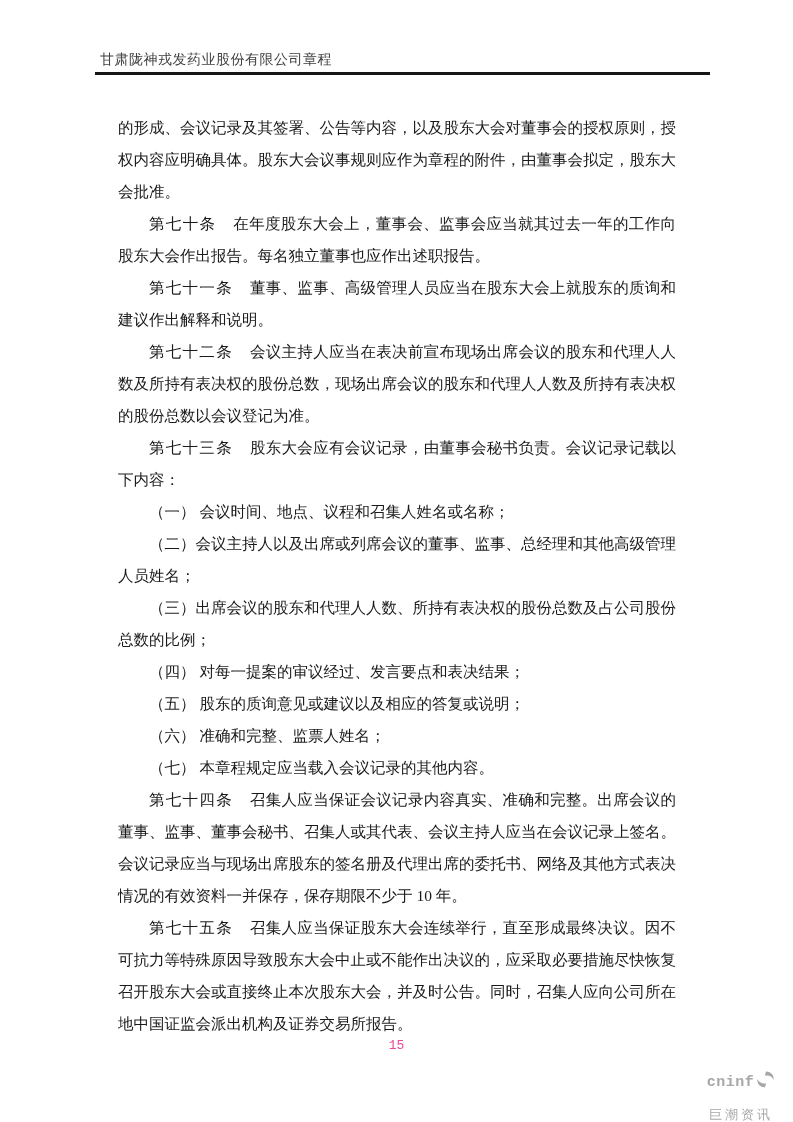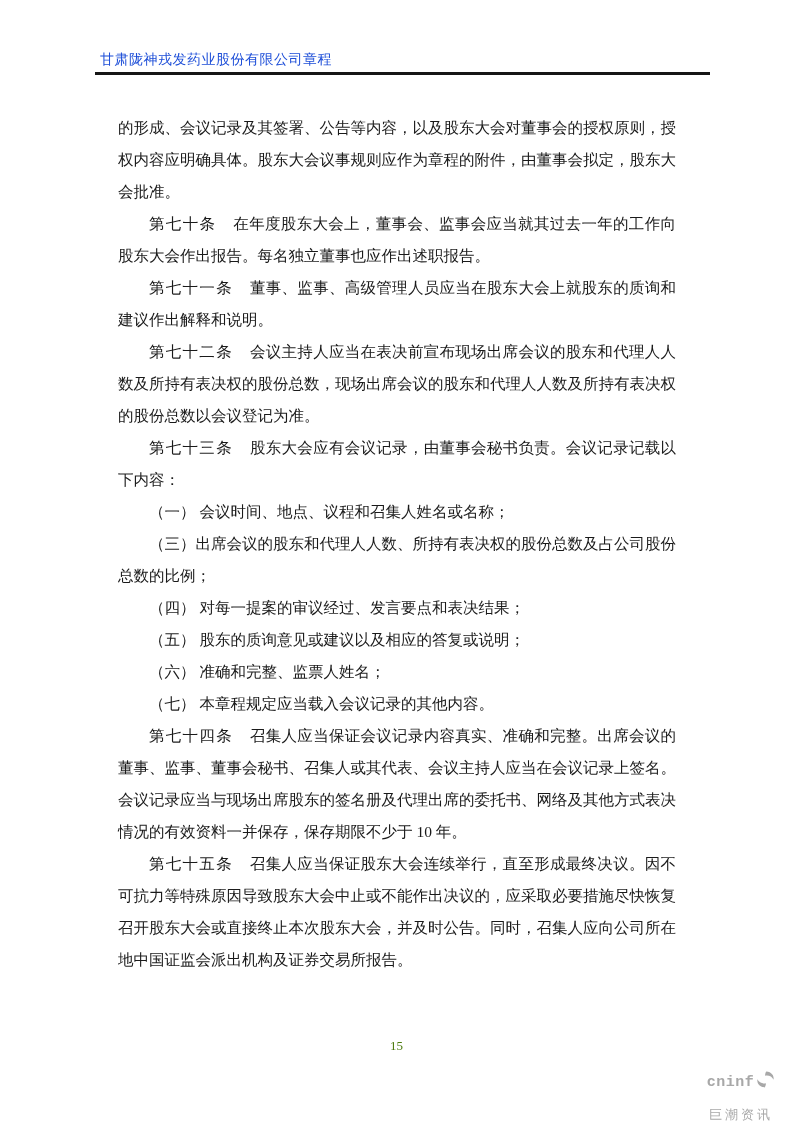--- a/index.html
+++ b/index.html
@@ -20,21 +20,21 @@
   .doc-header {
     position: absolute;
     left: 95px;
     right: 83px;
     top: 50px;
   }
   .doc-header .title {
     font-size: 14px;
     line-height: 20px;
     padding-left: 5px;
-    color: #1d4ed8;
+    color: #404040;
     letter-spacing: 0.5px;
   }
   .header-rule {
     margin-top: 2px;
     height: 2px;
     background: #161616;
     border-bottom: 1px solid #161616;
     box-shadow: 0 3px 0 -2px #161616;
   }
 
@@ -68,21 +68,22 @@
   }
 
   
   .page-number {
     position: absolute;
     left: 0;
     right: 0;
     top: 1038px;
     text-align: center;
     font-size: 13px;
-    color: #4d7c0f;
+    color: #ec4899;
+    font-family: Liberation Mono, monospace;
   }
   .cninfo-logo {
     position: absolute;
     right: 4px;
     top: 1070px;
     width: 96px;
     display: flex;
     flex-direction: column;
     align-items: center;
     color: #a8a8a8;
@@ -126,20 +127,21 @@
 
     <p class="p-article"><span class="num">第七十条</span><span>在年度股东大会上，董事会、监事会应当就其过去一年的工作向股东大会作出报告。每名独立董事也应作出述职报告。</span></p>
 
     <p class="p-article"><span class="num">第七十一条</span><span>董事、监事、高级管理人员应当在股东大会上就股东的质询和建议作出解释和说明。</span></p>
 
     <p class="p-article"><span class="num">第七十二条</span><span>会议主持人应当在表决前宣布现场出席会议的股东和代理人人数及所持有表决权的股份总数，现场出席会议的股东和代理人人数及所持有表决权的股份总数以会议登记为准。</span></p>
 
     <p class="p-article"><span class="num">第七十三条</span><span>股东大会应有会议记录，由董事会秘书负责。会议记录记载以下内容：</span></p>
 
     <p class="p-item"><span>（一） 会议时间、地点、议程和召集人姓名或名称；</span></p>
+    <p class="p-item"><span>（二）会议主持人以及出席或列席会议的董事、监事、总经理和其他高级管理人员姓名；</span></p>
     <p class="p-item"><span>（三）出席会议的股东和代理人人数、所持有表决权的股份总数及占公司股份总数的比例；</span></p>
     <p class="p-item"><span>（四） 对每一提案的审议经过、发言要点和表决结果；</span></p>
     <p class="p-item"><span>（五） 股东的质询意见或建议以及相应的答复或说明；</span></p>
     <p class="p-item"><span>（六） 准确和完整、监票人姓名；</span></p>
     <p class="p-item"><span>（七） 本章程规定应当载入会议记录的其他内容。</span></p>
 
     <p class="p-article"><span class="num">第七十四条</span><span>召集人应当保证会议记录内容真实、准确和完整。出席会议的董事、监事、董事会秘书、召集人或其代表、会议主持人应当在会议记录上签名。会议记录应当与现场出席股东的签名册及代理出席的委托书、网络及其他方式表决情况的有效资料一并保存，保存期限不少于 10 年。</span></p>
 
     <p class="p-article"><span class="num">第七十五条</span><span>召集人应当保证股东大会连续举行，直至形成最终决议。因不可抗力等特殊原因导致股东大会中止或不能作出决议的，应采取必要措施尽快恢复召开股东大会或直接终止本次股东大会，并及时公告。同时，召集人应向公司所在地中国证监会派出机构及证券交易所报告。</span></p>
   </div>

